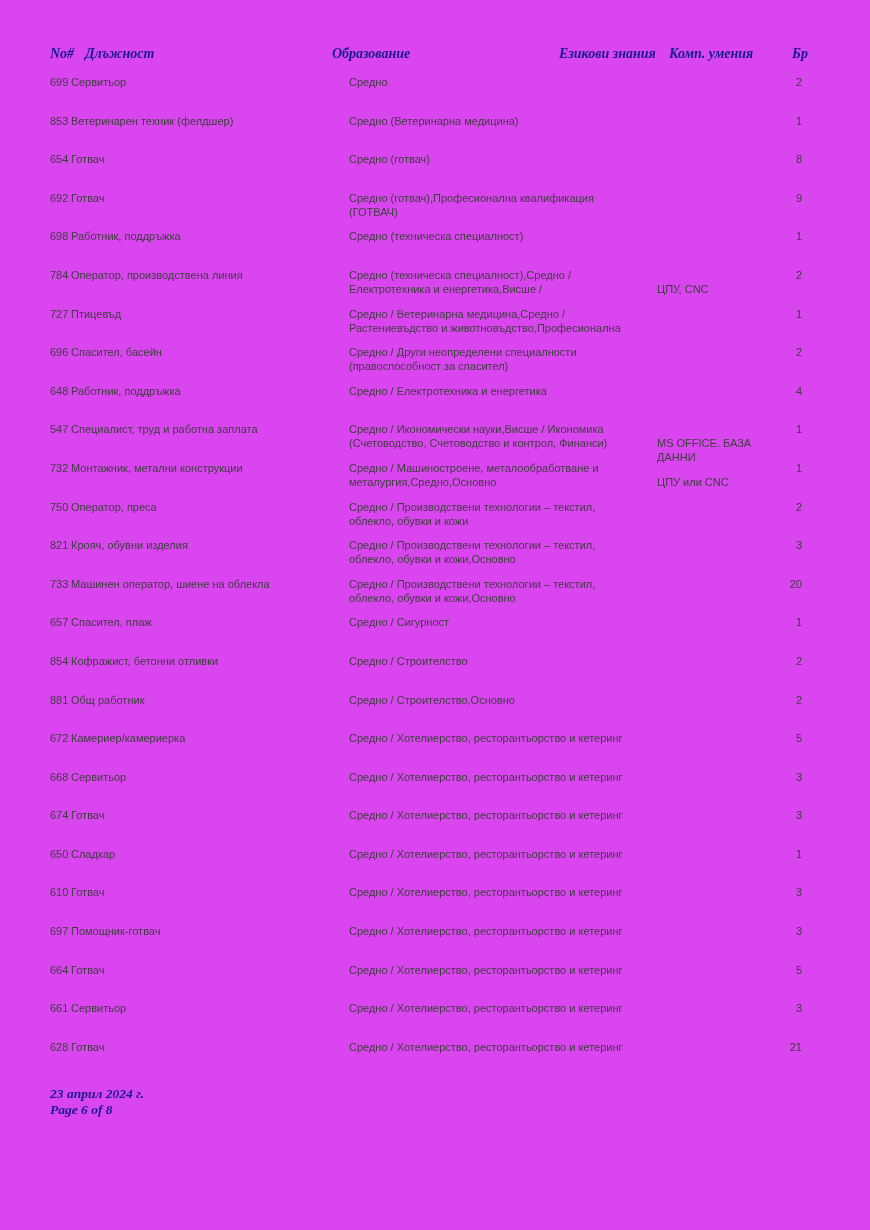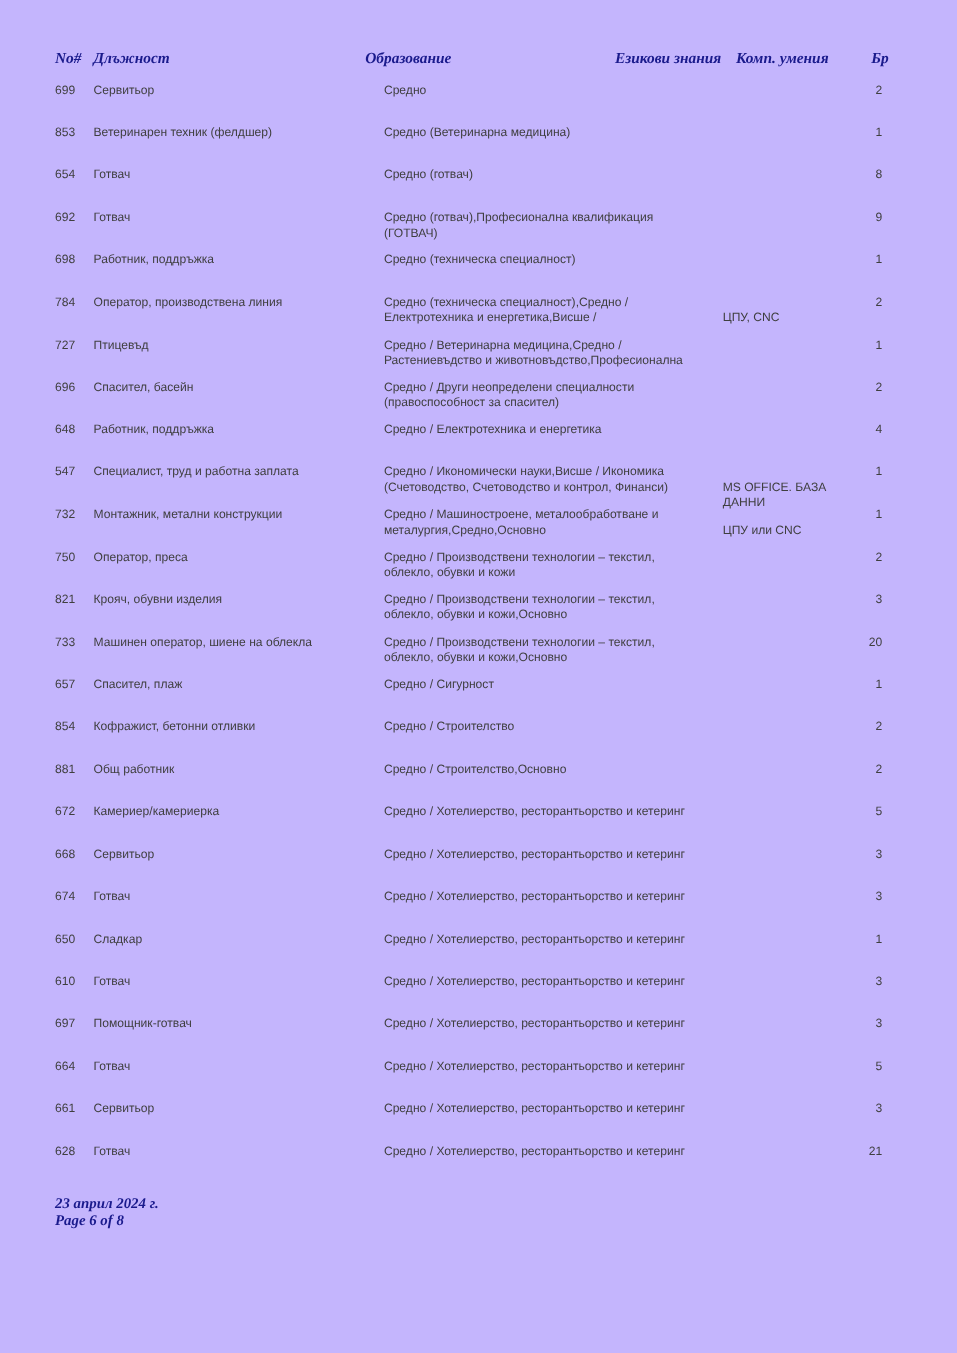--- a/index.html
+++ b/index.html
@@ -4,21 +4,21 @@
 <style>
   html, body {
     margin: 0;
     padding: 0;
     background: #ffffff;
   }
   .page {
     position: relative;
     width: 870px;
     height: 1230px;
-    background: #c4b5fd;
+    background: #d946ef;
     overflow: hidden;
     font-family: "Liberation Sans", sans-serif;
   }
   
   .table-header {
     position: absolute;
     top: 46px;
     left: 0;
     right: 0;
     height: 16px;
@@ -48,21 +48,21 @@
     height: 38.6px;
   }
   .row span {
     position: absolute;
     top: 0;
     font-size: 11px;
     line-height: 14px;
     color: #3f3f3f;
   }
   .c-no        { left: 50px;  width: 32px; }
-  .c-position  { left: 85px;  width: 242px; }
+  .c-position  { left: 71px;  width: 242px; }
   .c-education { left: 332px; width: 285px; margin-left: 17px; }
   .c-languages { left: 557px; width: 96px; }
   .c-computer  { left: 657px; width: 112px; padding-top: 14px; }
   .c-count     { left: 742px; width: 60px; text-align: right; }
   
   .page-footer {
     position: absolute;
     top: 1086px;
     left: 50px;
     right: 58px;

